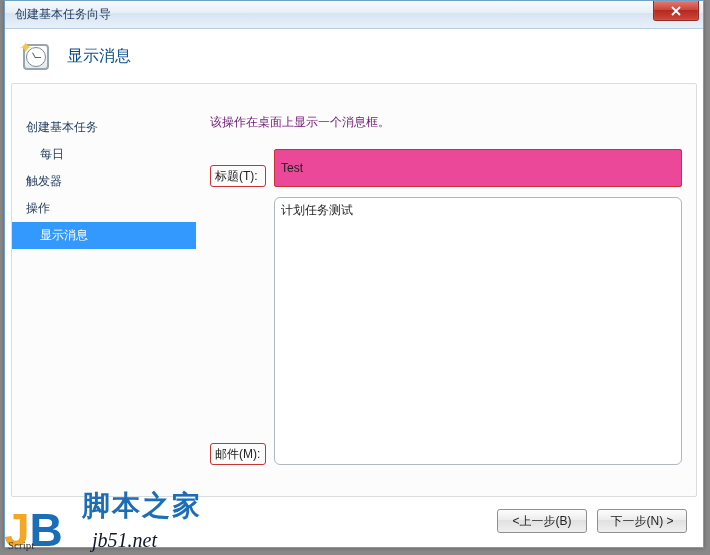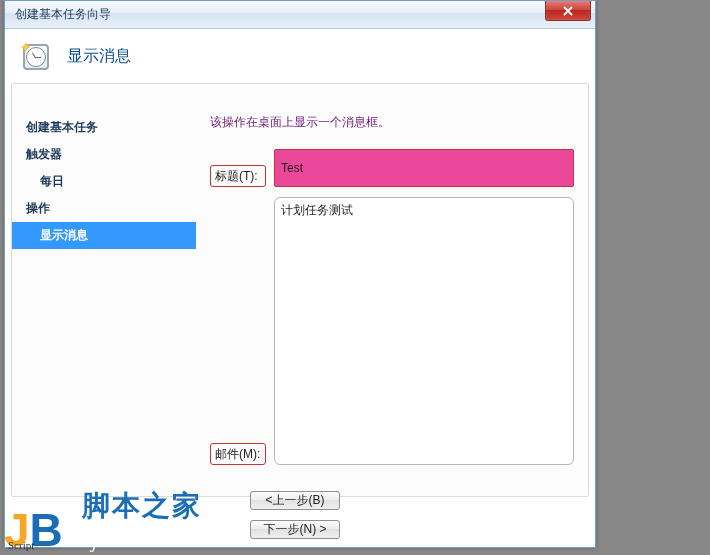--- a/index.html
+++ b/index.html
@@ -8,21 +8,21 @@
     font-size: 12px;
     background: #888;
     width: 710px;
     height: 555px;
     overflow: hidden;
     position: relative;
   }
   .wizard-window {
     position: absolute;
     left: 4px; top: 0;
-    width: 592px; height: 548px;
+    width: 700px; height: 548px;
     background: #fff;
     border: 1px solid #6da0c4;
     box-shadow: 0 0 4px rgba(0,0,0,0.3);
   }
   .titlebar {
     height: 28px;
     background: linear-gradient(to bottom, #f6fafd 0%, #e6eef7 45%, #d7e4f1 46%, #e8f1fa 100%);
     border-bottom: 1px solid #b9cde0;
     position: relative;
     display: flex;
@@ -100,21 +100,20 @@
     display: flex;
   }
   .sidebar {
     width: 184px;
     padding-top: 30px;
   }
   .sidebar-item {
     padding: 5px 0 5px 14px;
     color: #1e395b;
     cursor: default;
-    font-weight: bold;
   }
   .sidebar-subitem { padding-left: 28px; }
   .sidebar-item.selected {
     background: #3399ff;
     color: #fff;
   }
   .main-pane {
     flex: 1;
     padding: 30px 14px 12px 14px;
     position: relative;
@@ -164,21 +163,20 @@
   }
   .button-bar {
     position: absolute;
     left: 6px; right: 6px; bottom: 8px;
     height: 36px;
     display: flex;
     justify-content: flex-end;
     align-items: center;
     gap: 10px;
     padding-right: 10px;
-    flex-direction: column;
   }
   .win-btn {
     min-width: 90px;
     height: 24px;
     background: linear-gradient(to bottom, #fdfdfd 0%, #ececec 45%, #e0e0e0 46%, #f0f0f0 100%);
     border: 1px solid #8e8f8f;
     border-radius: 3px;
     font-family: inherit;
     font-size: 12px;
     color: #222;
@@ -203,21 +201,21 @@
   .wm-text {
     position: absolute; left: 78px; top: 6px;
     color: #1b6db5;
     font-size: 28px;
     font-weight: bold;
     font-family: "SimHei","Microsoft YaHei",sans-serif;
     letter-spacing: 2px;
   }
   .wm-url {
     position: absolute; left: 88px; top: 38px;
-    color: #ffffff;
+    color: #0f172a;
     font-size: 20px;
     font-style: italic;
     font-family: "Comic Sans MS", cursive;
     margin-top: 10px;
   }
   .wm-script {
     position: absolute; left: 4px; bottom: 2px;
     color: #333; font-size: 11px;
     font-family: "Segoe Script","Comic Sans MS",cursive;
     text-align: right;
@@ -244,22 +242,22 @@
       <div class="hand1"></div>
       <div class="hand2"></div>
       <div class="spark">✦</div>
     </div>
     <div class="header-title">显示消息</div>
   </div>
 
   <div class="content-area">
     <div class="sidebar">
       <div class="sidebar-item">创建基本任务</div>
+      <div class="sidebar-item sidebar-subitem">每日</div>
       <div class="sidebar-item">触发器</div>
-      <div class="sidebar-item sidebar-subitem">每日</div>
       <div class="sidebar-item">操作</div>
       <div class="sidebar-item sidebar-subitem selected">显示消息</div>
     </div>
 
     <div class="main-pane">
       <div class="description">该操作在桌面上显示一个消息框。</div>
 
       <div class="form-row">
         <div class="form-label">标题(T):</div>
         <input class="text-input" type="text" value="Test" style="">

